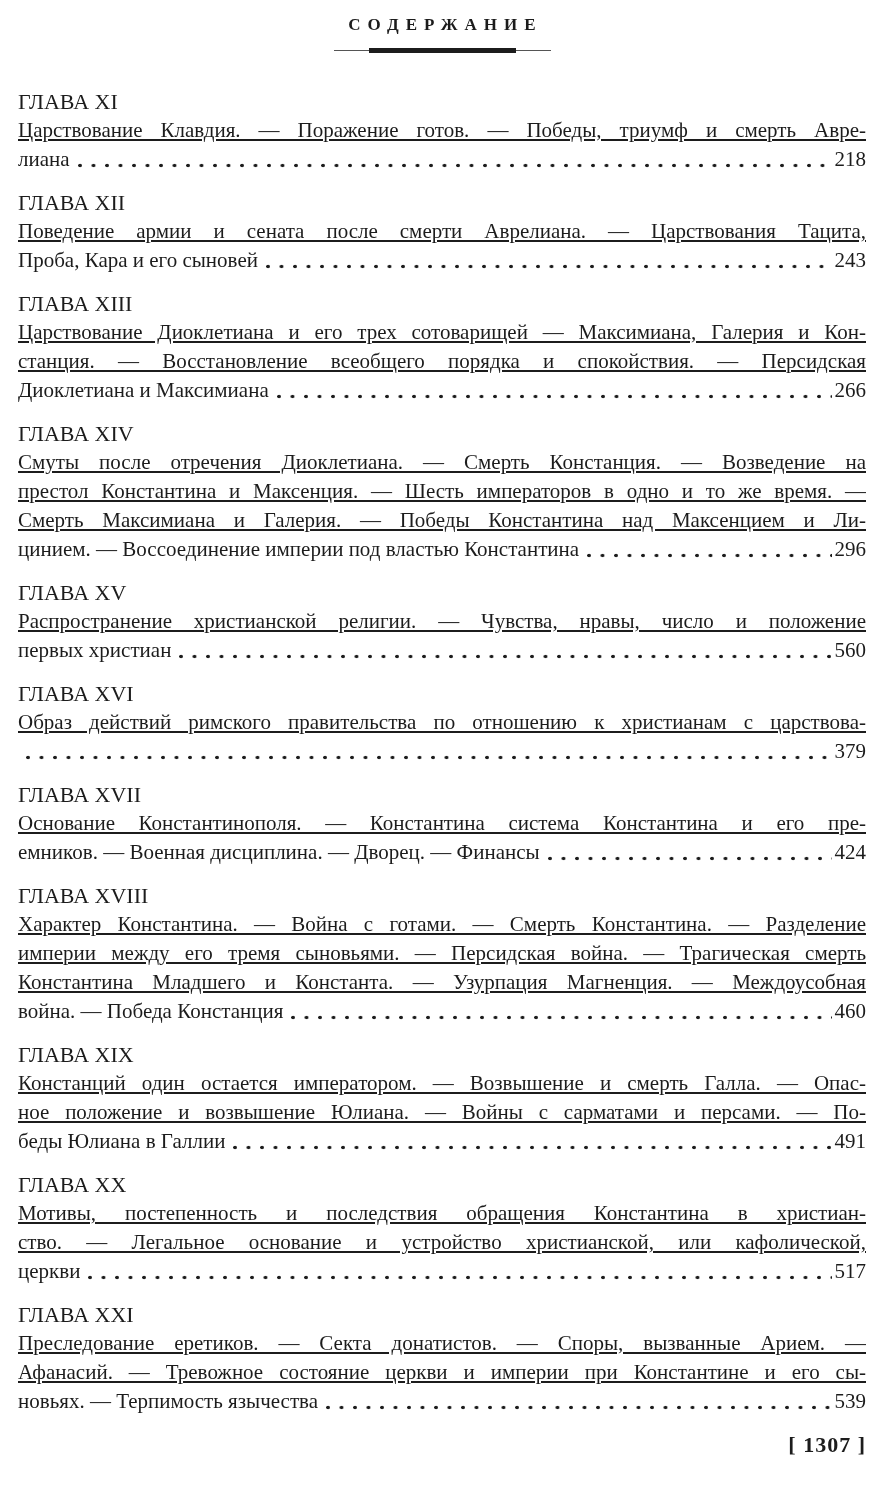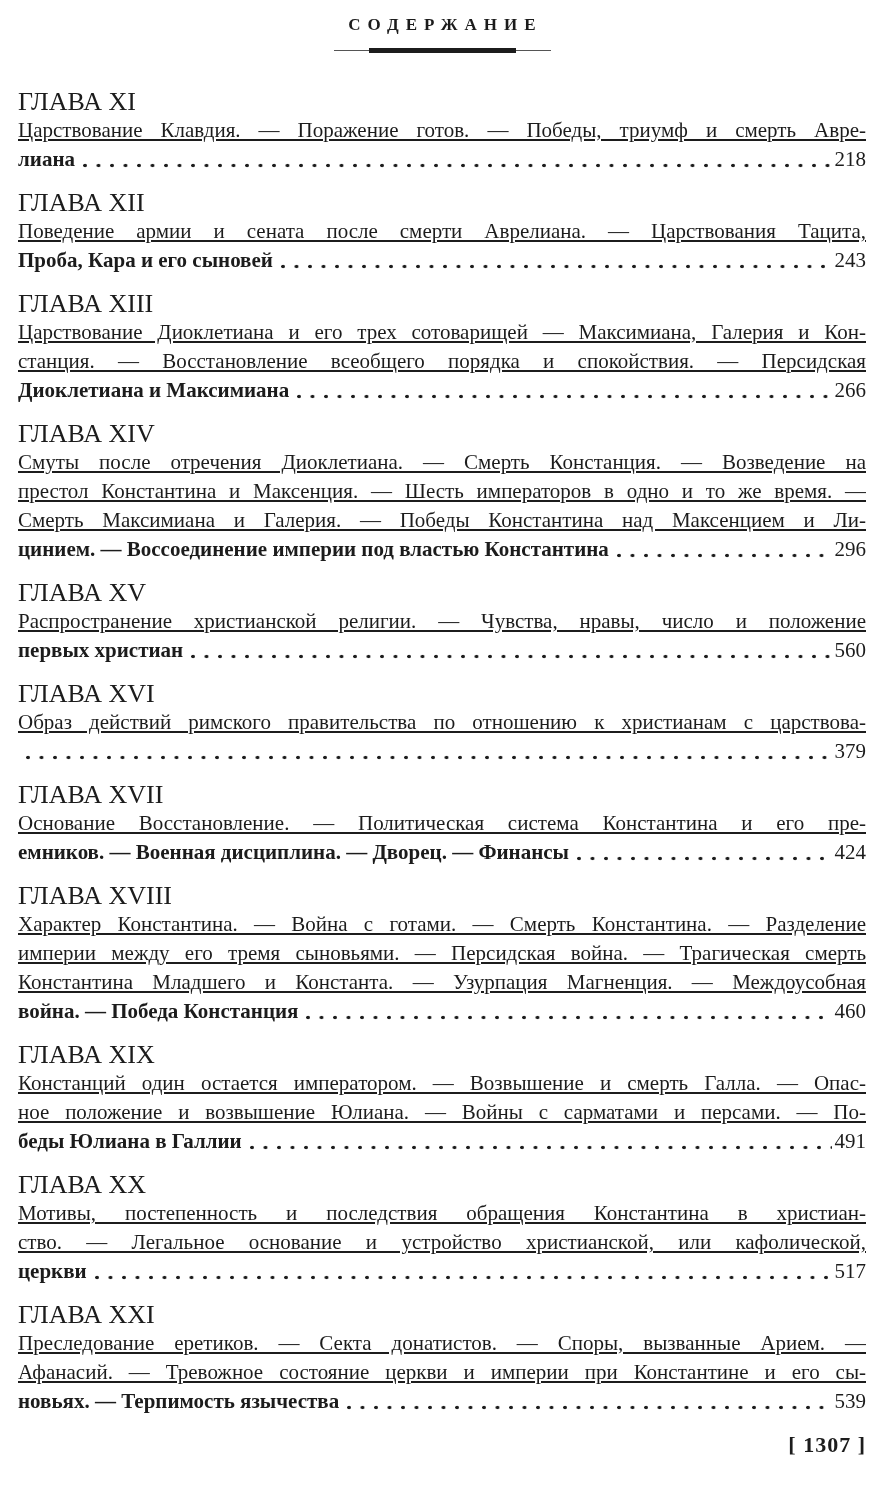--- a/index.html
+++ b/index.html
@@ -23,42 +23,42 @@
     margin-top: 2px;
   }
   .rule { position: relative; width: 217px; height: 5px; margin: 12px auto 0; }
   .rule .thin  { position: absolute; left: 0; right: 0; top: 2px; height: 1px; background: #555; }
   .rule .thick { position: absolute; left: 35px; width: 147px; top: 0; height: 5px; background: #1c1c1c; }
 
   .entries { margin-top: 34px; }
   .entry { margin-bottom: 14px; }
 
   .chapter {
-    font-size: 26px;
+    font-size: 22px;
     line-height: 29px;
     text-align: left;
   }
   .line {
     font-size: 21px;
     line-height: 29px;
     text-align: justify;
     text-align-last: justify;
     max-height: 29px;
     overflow: hidden;
     text-decoration: underline;
   }
   .lastline {
     display: flex;
     align-items: baseline;
     font-size: 21px;
     line-height: 29px;
     max-height: 29px;
     overflow: hidden;
   }
-  .tail { white-space: nowrap; font-weight: bold; }
+  .tail { white-space: nowrap; }
   .dots {
     flex: 1 1 auto;
     align-self: flex-end;
     height: 5px;
     margin: 0 3px 6px 8px;
     background-image: radial-gradient(circle at 2px 2.5px, #1c1c1c 1.5px, transparent 2.1px);
     background-size: 13.5px 5px;
     background-repeat: repeat-x;
   }
   .pagenum { white-space: nowrap; }
@@ -142,21 +142,21 @@
       <div class="chapter">ГЛАВА XVI</div>
       <div class="line">Образ действий римского правительства по отношению к христианам с царствова-</div>
       <div class="lastline">
         <span class="dots"></span>
         <span class="pagenum">379</span>
       </div>
     </section>
 
     <section class="entry">
       <div class="chapter">ГЛАВА XVII</div>
-      <div class="line">Основание Восстановление. — Политическая система Константина и его пре-</div>
+      <div class="line">Основание Константинополя. — Константина система Константина и его пре-</div>
       <div class="lastline">
         <span class="tail">емников. — Военная дисциплина. — Дворец. — Финансы</span>
         <span class="dots"></span>
         <span class="pagenum">424</span>
       </div>
     </section>
 
     <section class="entry">
       <div class="chapter">ГЛАВА XVIII</div>
       <div class="line">Характер Константина. — Война с готами. — Смерть Константина. — Разделение</div>

